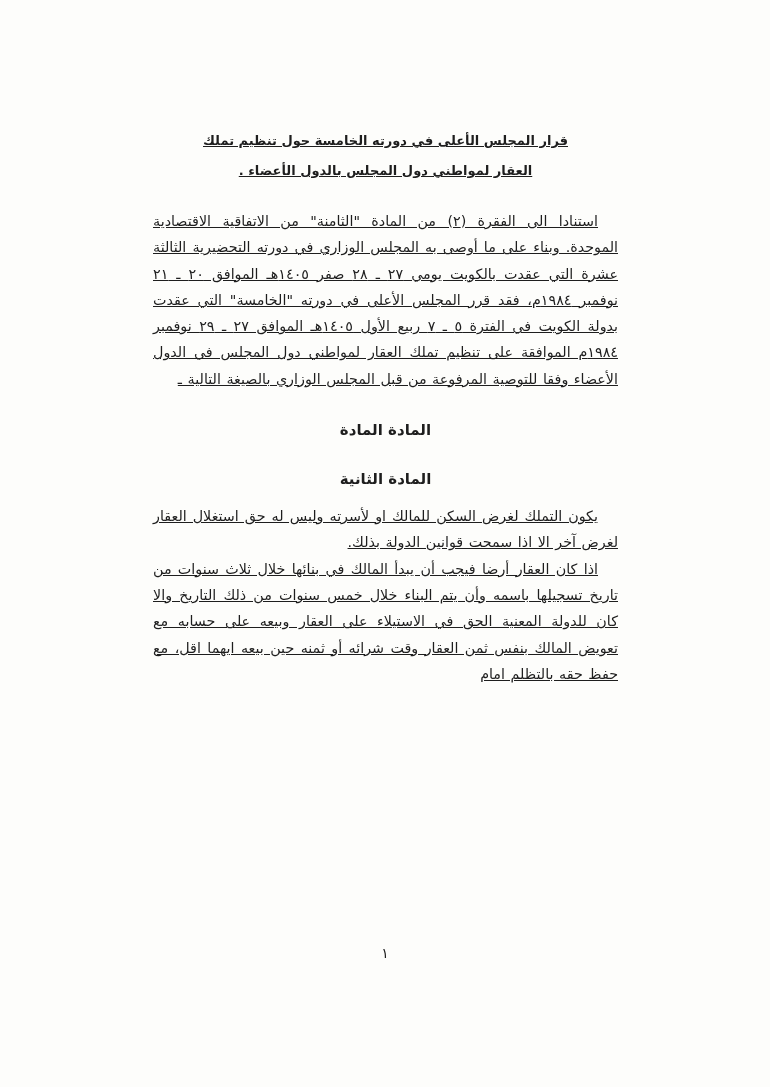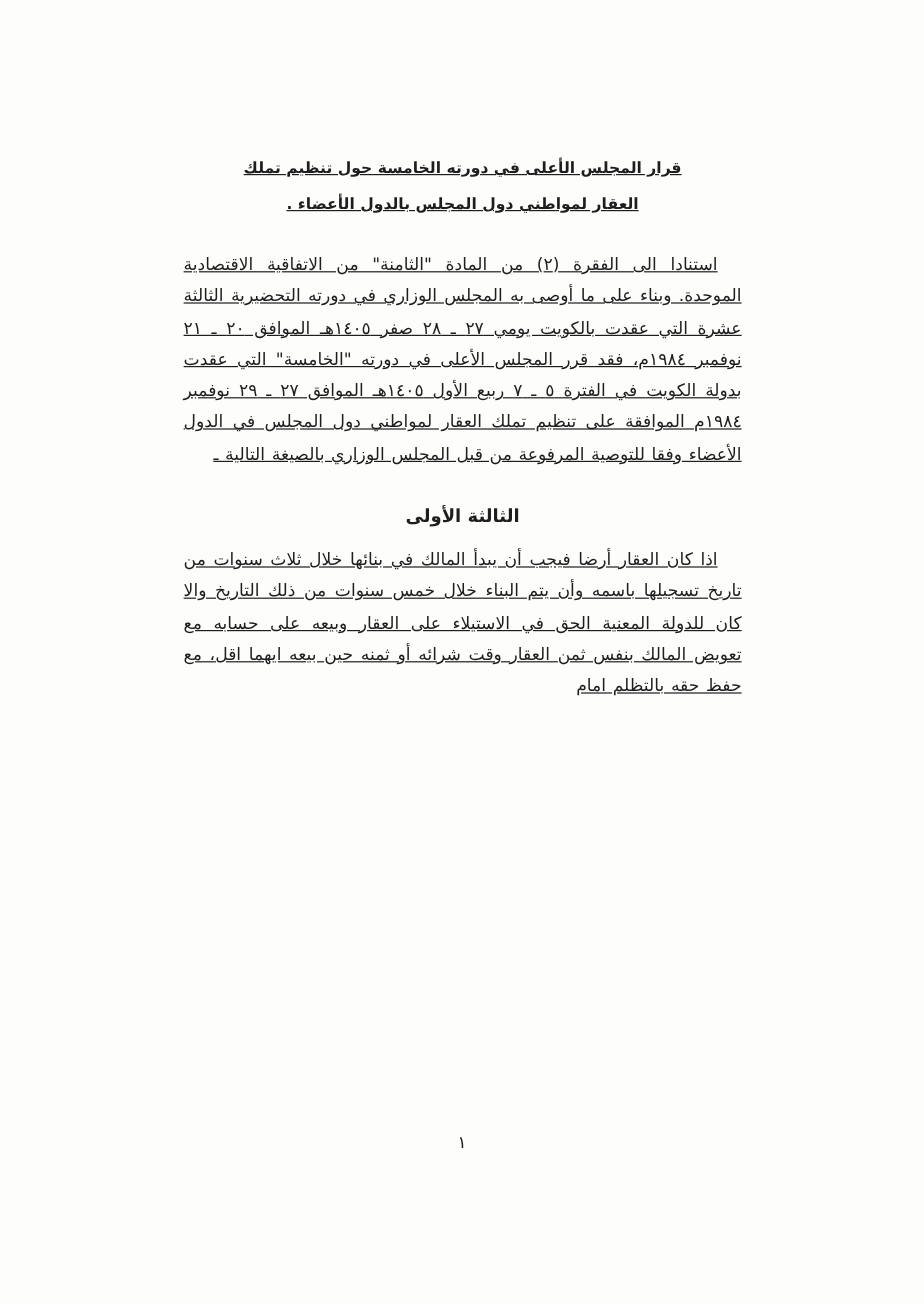--- a/index.html
+++ b/index.html
@@ -64,20 +64,22 @@
 
 <div class="page">
 
   <div class="title">
     <div>قرار المجلس الأعلى في دورته الخامسة حول تنظيم تملك</div>
     <div>العقار لمواطني دول المجلس بالدول الأعضاء .</div>
   </div>
 
   <p class="para indent">استنادا الى الفقرة (٢) من المادة "الثامنة" من الاتفاقية الاقتصادية الموحدة. وبناء على ما أوصى به المجلس الوزاري في دورته التحضيرية الثالثة عشرة التي عقدت بالكويت يومي ٢٧ ـ ٢٨ صفر ١٤٠٥هـ الموافق ٢٠ ـ ٢١ نوفمبر ١٩٨٤م، فقد قرر المجلس الأعلى في دورته "الخامسة" التي عقدت بدولة الكويت في الفترة ٥ ـ ٧ ربيع الأول ١٤٠٥هـ الموافق ٢٧ ـ ٢٩ نوفمبر ١٩٨٤م الموافقة على تنظيم تملك العقار لمواطني دول المجلس في الدول الأعضاء وفقا للتوصية المرفوعة من قبل المجلس الوزاري بالصيغة التالية ـ</p>
 
-  <div class="article-heading">الثالثة الأولى</div>
+  <div class="article-heading">المادة المادة</div>
 
+  <div class="article-heading">المادة الثانية</div>
+  <p class="para indent">يكون التملك لغرض السكن للمالك او لأسرته وليس له حق استغلال العقار لغرض آخر الا اذا سمحت قوانين الدولة بذلك.</p>
 
   <p class="para indent">اذا كان العقار أرضا فيجب أن يبدأ المالك في بنائها خلال ثلاث سنوات من تاريخ تسجيلها باسمه وأن يتم البناء خلال خمس سنوات من ذلك التاريخ والا كان للدولة المعنية الحق في الاستيلاء على العقار وبيعه على حسابه مع تعويض المالك بنفس ثمن العقار وقت شرائه أو ثمنه حين بيعه ايهما اقل، مع حفظ حقه بالتظلم امام</p>
 
   <div class="page-number">١</div>
 
 </div>
 
 </body></html>

